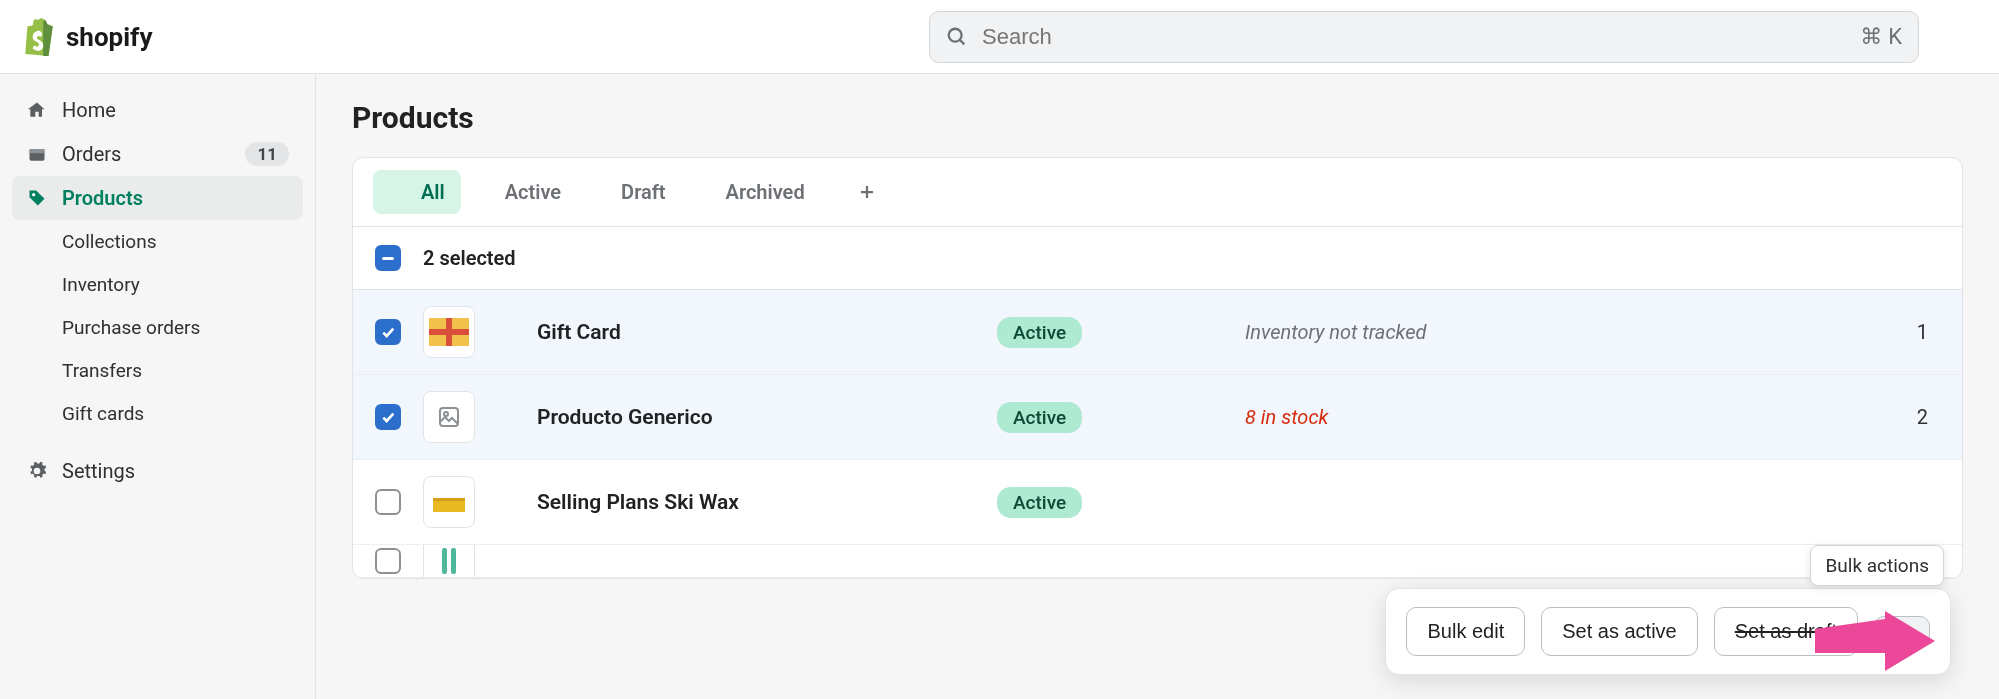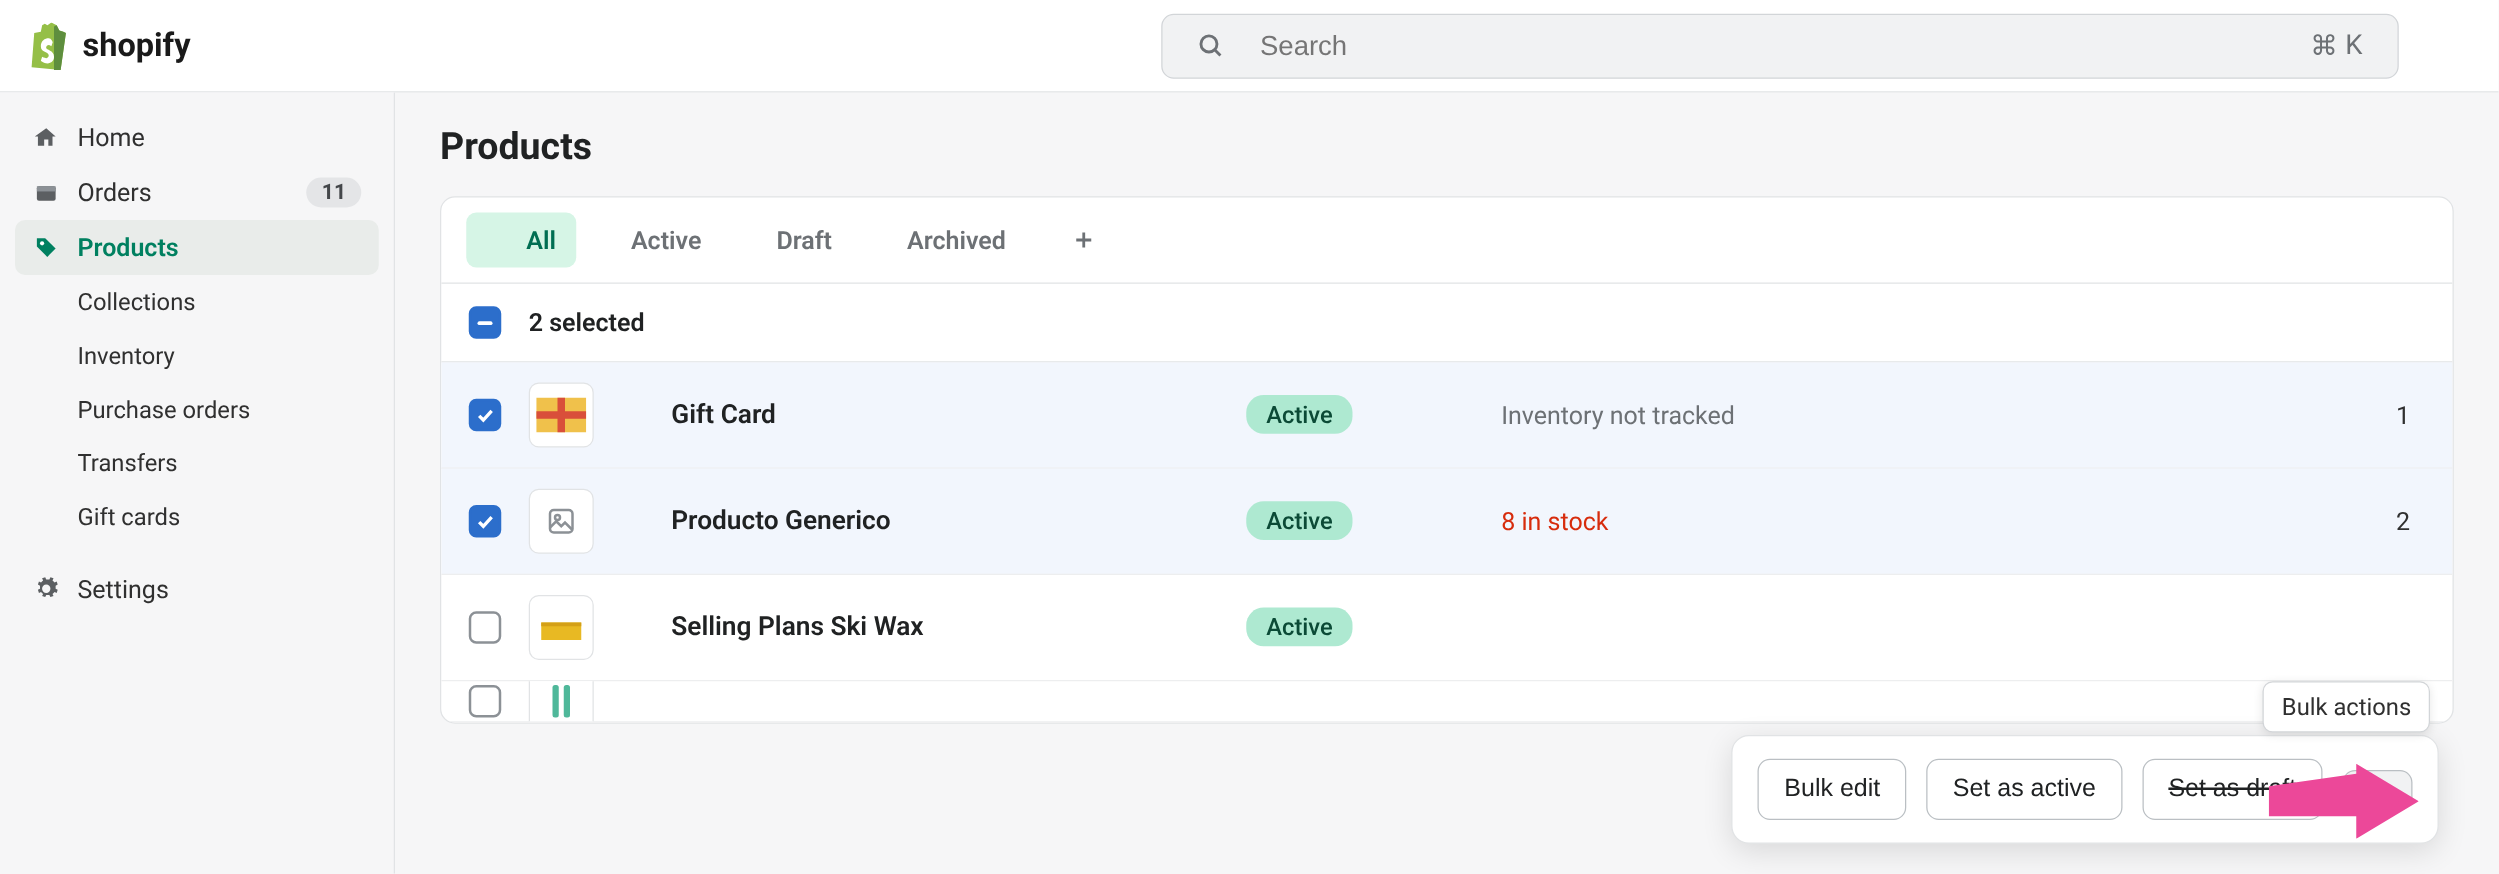--- a/index.html
+++ b/index.html
@@ -3,21 +3,21 @@
 <meta charset="utf-8">
 <style>
 * { box-sizing: border-box; margin: 0; padding: 0; }
 body { font-family: -apple-system, BlinkMacSystemFont, "Segoe UI", Roboto, sans-serif; background: #f6f6f7; color: #202223; width: 1999px; height: 699px; overflow: hidden; position: relative; }
 
 
 .topbar { background: #fff; height: 74px; display: flex; align-items: center; padding: 0 20px; border-bottom: 1px solid #e1e3e5; }
 .logo { display: flex; align-items: center; gap: 8px; font-weight: 700; font-size: 26px; color: #1a1a1a; }
 .logo svg { width: 38px; height: 38px; }
 .search-wrap { margin-left: auto; margin-right: 60px; }
-.search-box { width: 990px; height: 52px; background: #f1f2f3; border: 1px solid #d2d5d8; border-radius: 10px; display: flex; align-items: center; padding: 0 28px; gap: 28px; color: #6d7175; font-size: 22px; }
+.search-box { width: 990px; height: 52px; background: #f1f2f3; border: 1px solid #d2d5d8; border-radius: 10px; display: flex; align-items: center; padding: 0 16px; gap: 14px; color: #6d7175; font-size: 22px; }
 .search-box input { flex: 1; border: none; background: transparent; outline: none; font-size: 22px; color: #6d7175; }
 .kbd { display: flex; gap: 6px; align-items: center; color: #6d7175; font-size: 22px; }
 
 
 .layout { display: flex; height: calc(100% - 74px); }
 .sidebar { width: 316px; border-right: 1px solid #e1e3e5; background: #f6f6f7; padding: 14px 12px; display: flex; flex-direction: column; }
 .nav-item { display: flex; align-items: center; gap: 14px; padding: 10px 14px; border-radius: 8px; font-size: 20px; color: #303030; cursor: pointer; }
 .nav-item.active { background: #e9ecea; color: #008060; font-weight: 600; }
 .nav-item.sub { padding-left: 50px; font-size: 19px; color: #303030; }
 .nav-item .badge { margin-left: auto; background: #e4e5e7; color: #44474a; font-size: 17px; padding: 2px 12px; border-radius: 14px; font-weight: 700; }
@@ -42,21 +42,21 @@
 .cb.indet { background: #2c6ecb; border-color: #2c6ecb; }
 .cb.indet::after { content: ""; width: 12px; height: 3px; background: #fff; border-radius: 2px; }
 .cb.checked { background: #2c6ecb; border-color: #2c6ecb; color: #fff; }
 
 .prod-row { display: flex; align-items: center; padding: 16px 22px; border-bottom: 1px solid #edeeef; font-size: 21px; }
 .prod-row.selrow { background: #f2f6fd; }
 .thumb { width: 52px; height: 52px; border: 1px solid #e1e3e5; border-radius: 8px; margin-left: 22px; display: flex; align-items: center; justify-content: center; background: #fff; flex-shrink: 0; overflow: hidden; }
 .prod-name { margin-left: 62px; font-weight: 600; width: 460px; }
 .status-pill { background: #aee9d1; color: #0b4a36; padding: 4px 16px; border-radius: 14px; font-size: 19px; font-weight: 500; }
 .status-col { width: 160px; }
-.inv-col { margin-left: 44px; flex: 1; color: #6d7175; font-size: 20px; }
+.inv-col { margin-left: 88px; flex: 1; color: #6d7175; font-size: 20px; font-style: italic; }
 .inv-col.warn { color: #d72c0d; }
 .qty-col { width: 70px; text-align: right; color: #303030; font-size: 20px; padding-right: 12px; }
 
 
 .actionbar { position: absolute; right: 48px; bottom: 24px; background: #fff; border: 1px solid #e1e3e5; border-radius: 14px; box-shadow: 0 6px 24px rgba(0,0,0,0.12); padding: 18px 20px; display: flex; gap: 16px; align-items: center; }
 .btn { background: #fff; border: 1px solid #babfc3; border-radius: 10px; padding: 12px 20px; font-size: 20px; font-weight: 500; color: #202223; cursor: pointer; white-space: nowrap; }
 .btn.strike { text-decoration: line-through; position: relative; overflow: hidden; }
 .btn.icon-btn { width: 56px; display: flex; align-items: center; justify-content: center; padding: 12px 8px; background: #f1f2f3; }
 .tooltip { position: absolute; top: -44px; right: 6px; background: #fff; border: 1px solid #d2d5d8; border-radius: 8px; padding: 8px 14px; font-size: 19px; color: #303030; box-shadow: 0 2px 8px rgba(0,0,0,0.1); white-space: nowrap; }
 

